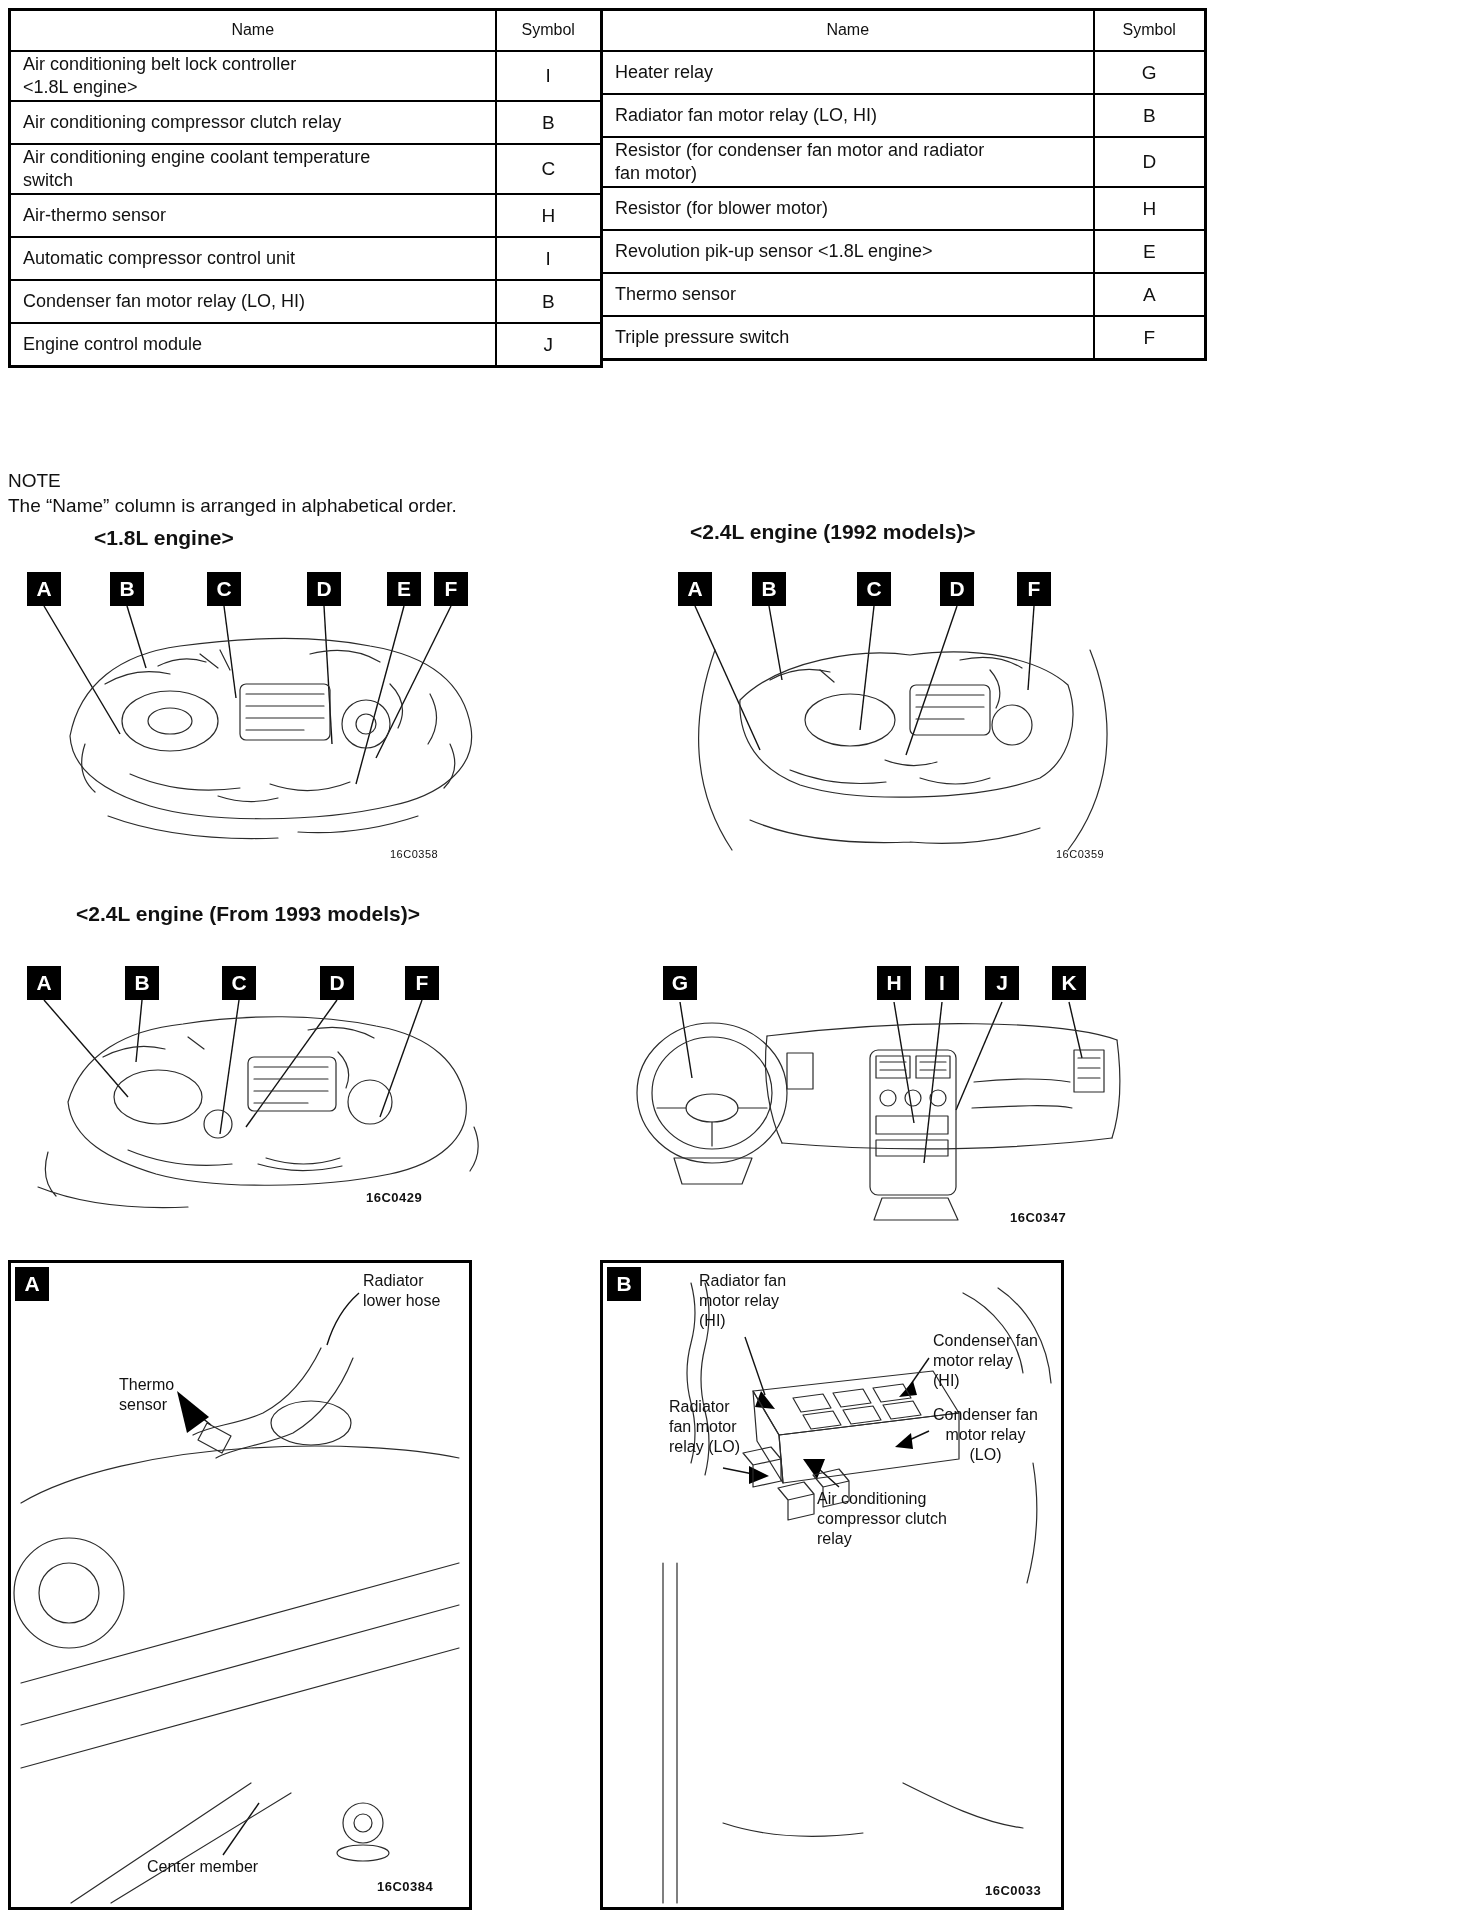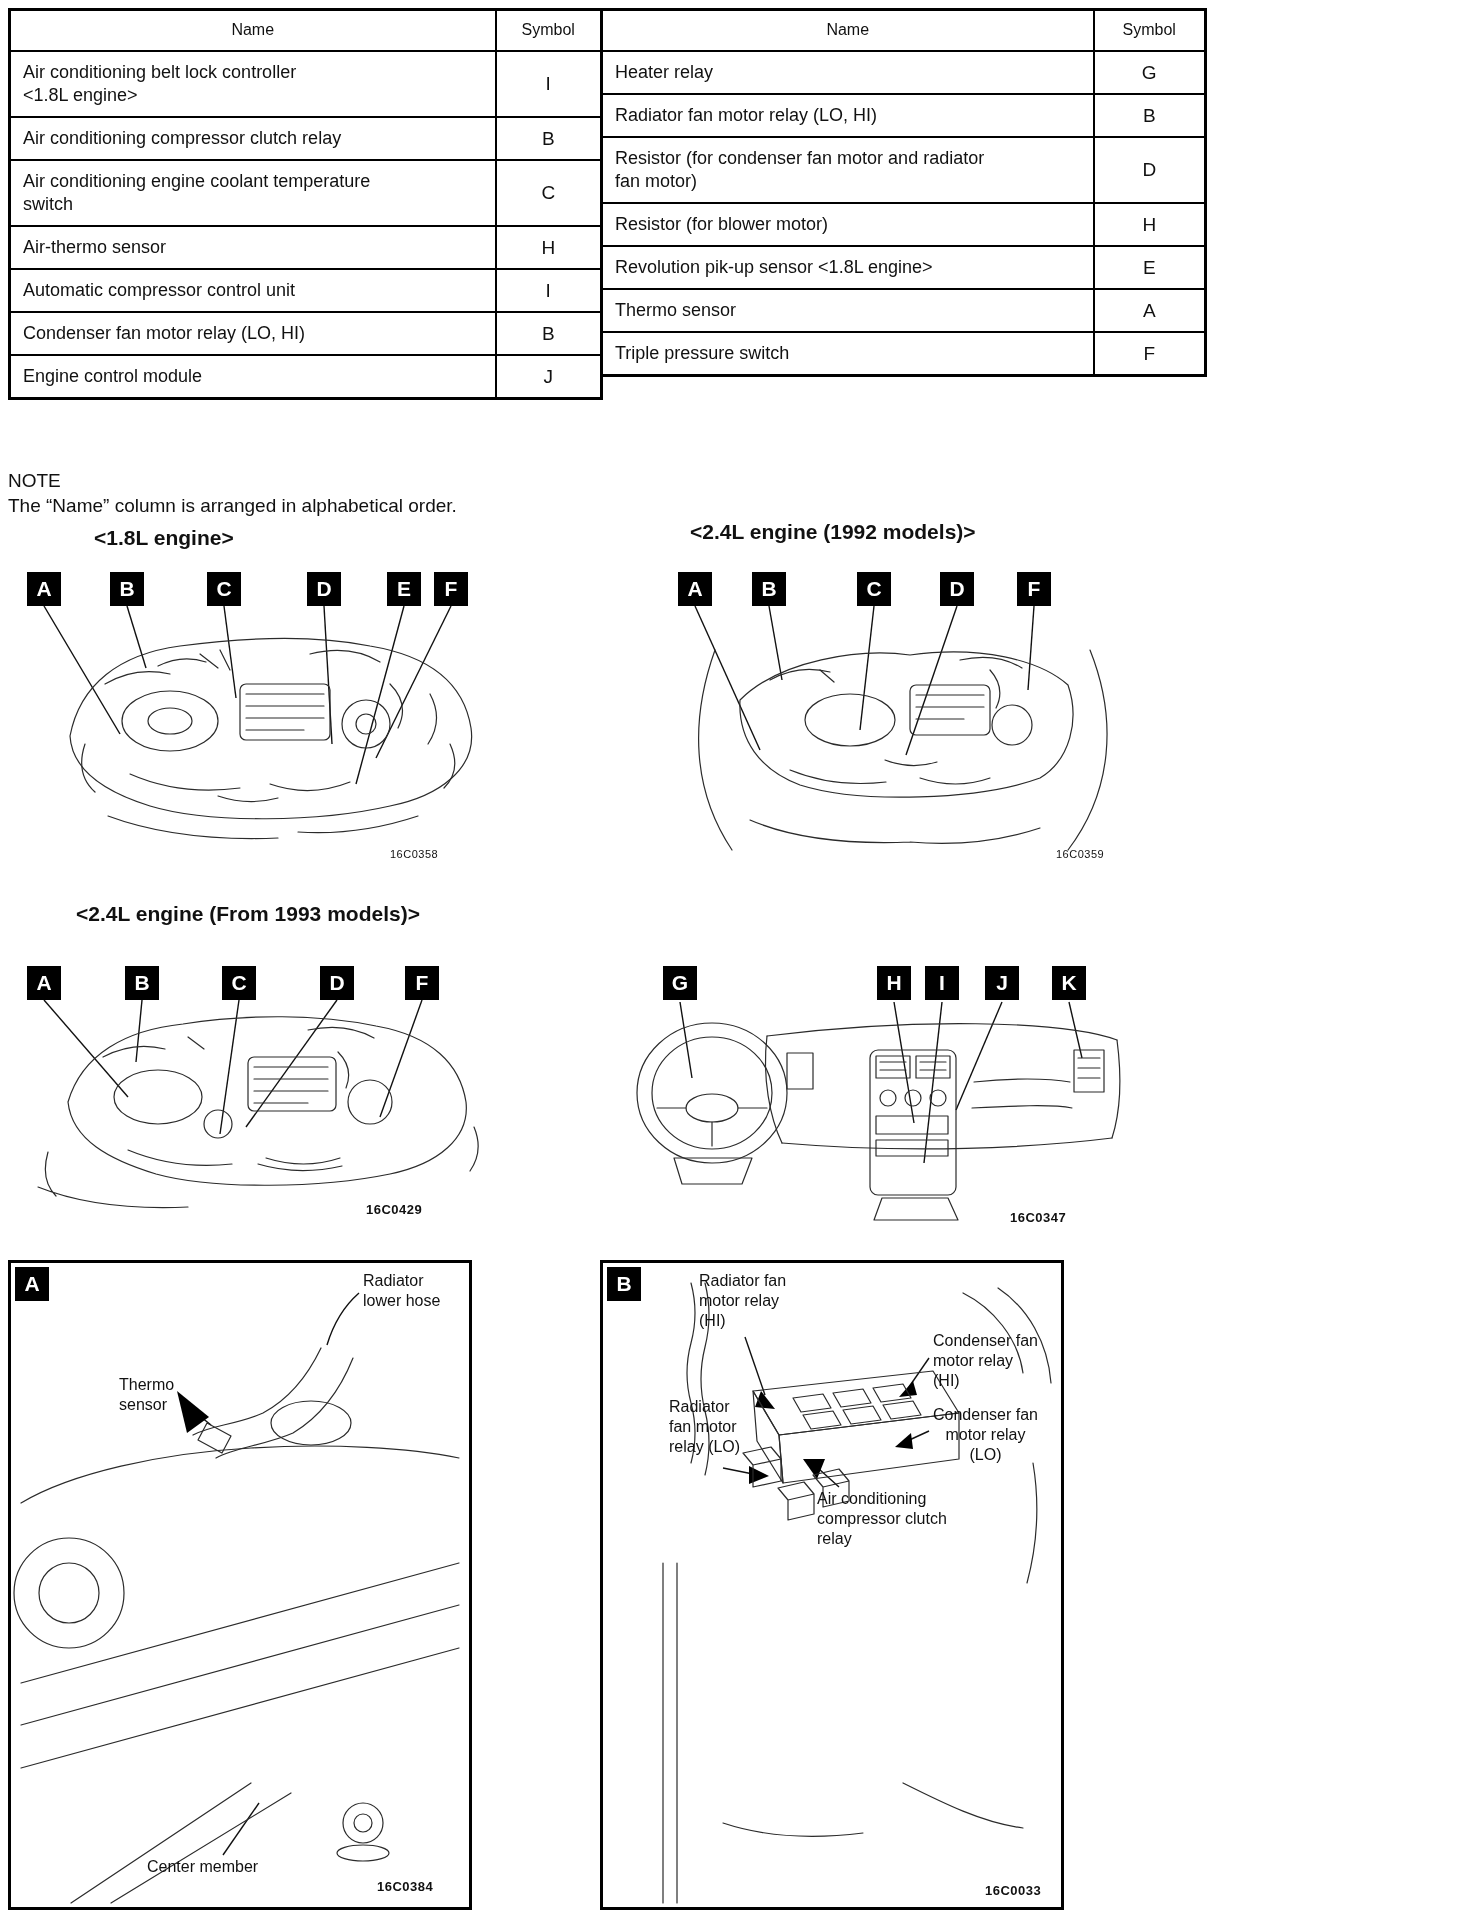--- a/index.html
+++ b/index.html
@@ -2,21 +2,21 @@
 <html><head>
 <meta charset="utf-8">
 <style>
   * { margin:0; padding:0; box-sizing:border-box; }
   html,body { background:#ffffff; }
   body { font-family:"Liberation Sans", sans-serif; color:#111; }
   .page { position:relative; width:1472px; height:1916px; background:#fff; overflow:hidden; }
 
   table.parts { position:absolute; border-collapse:collapse; border:3px solid #000; table-layout:fixed; background:#fff; }
   .parts th { border:2px solid #000; font-weight:400; font-size:16px; height:41px; text-align:center; }
-  .parts td { border:2px solid #000; font-size:18px; padding:9px 12px; line-height:23px; }
+  .parts td { border:2px solid #000; font-size:18px; padding:1px 12px; line-height:23px; }
   .parts td.name { white-space:pre-line; }
   .parts td.sym  { text-align:center; font-size:19px; padding:9px 4px; }
   #table-left  { left:8px;   top:8px; width:592px; }
   #table-right { left:600px; top:8px; width:604px; }
 
   .note { position:absolute; left:8px; top:468px; font-size:19px; line-height:25px; }
 
   .fig { position:absolute; }
   .fig-title { position:absolute; font-size:21px; font-weight:700; white-space:nowrap; z-index:2; }
   .lbl { position:absolute; width:34px; height:34px; background:#000; color:#fff; font-weight:700;
@@ -212,21 +212,21 @@
         <ellipse class="sk" cx="150" cy="195" rx="44" ry="27"></ellipse>
         <circle class="sk" cx="210" cy="222" r="14"></circle>
         <rect class="sk" x="240" y="155" width="88" height="54" rx="6"></rect>
         <path class="sk" d="M246,165 h74 M246,177 h74 M246,189 h74 M246,201 h54"></path>
         <circle class="sk" cx="362" cy="200" r="22"></circle>
         <path class="sk" d="M95,155 q30,-16 62,-8 M300,128 q38,-8 66,8 M120,248 q48,20 104,14 M258,256 q38,12 74,0"></path>
         <path class="sk" d="M40,250 q-8,28 8,44 M466,225 q10,24 -4,44 M30,285 q60,24 150,20"></path>
         <path class="sk" d="M180,135 l16,12 M330,150 q16,16 8,36 M250,262 q40,12 84,2"></path>
       </g>
     </svg>
-    <div class="figno bold" style="left:358px; top:300px;text-align:right;">16C0429</div>
+    <div class="figno bold" style="left:358px; top:288px;text-align:right;">16C0429</div>
   </div>
 
   <div class="fig" style="left:612px; top:958px; width:528px; height:268px;">
     <div class="lbl" style="left:51px;  top:8px;">G</div>
     <div class="lbl" style="left:265px; top:8px;">H</div>
     <div class="lbl" style="left:313px; top:8px;">I</div>
     <div class="lbl" style="left:373px; top:8px;">J</div>
     <div class="lbl" style="left:440px; top:8px;">K</div>
     <svg class="art" width="528" height="268" viewBox="0 0 528 268">
       <g>

